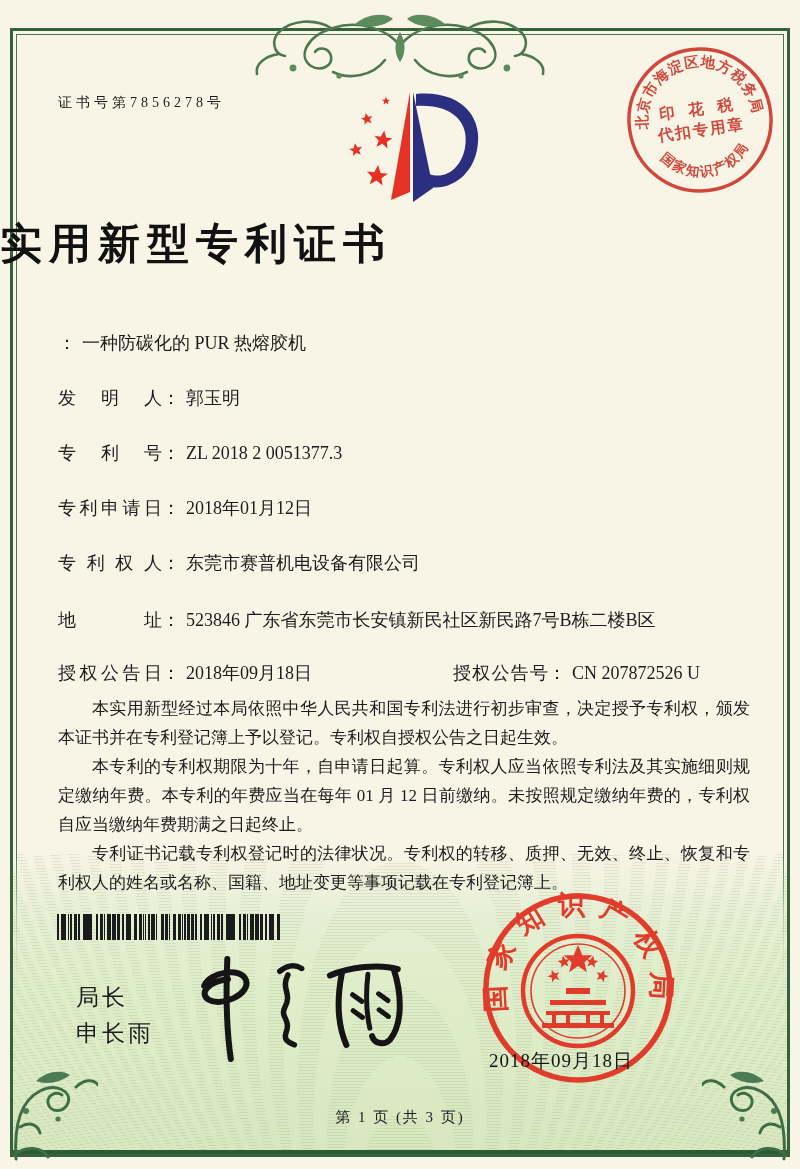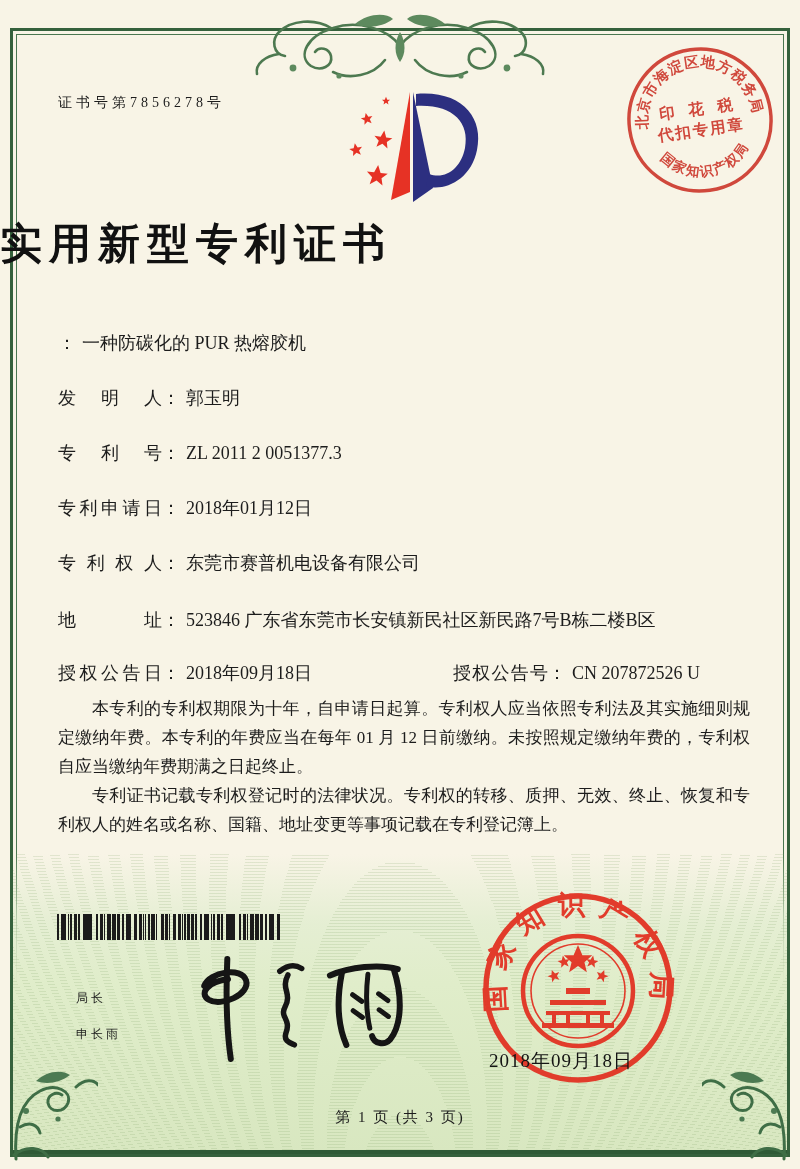--- a/index.html
+++ b/index.html
@@ -39,21 +39,21 @@
   .grant-right .field-label{width:95px;}
   
   .paragraphs{position:absolute;left:58px;top:694px;width:692px;font-size:17px;line-height:29px;text-align:justify;}
   .paragraphs p{margin:0;text-indent:2em;}
   
   .barcode{position:absolute;left:57px;top:914px;width:224px;height:26px;
     background:
       repeating-linear-gradient(90deg,#1b1b1b 0 2px,transparent 2px 4px,#1b1b1b 4px 7px,transparent 7px 8px,#1b1b1b 8px 9px,transparent 9px 13px),
       repeating-linear-gradient(90deg,#1b1b1b 0 1px,transparent 1px 6px,#1b1b1b 6px 8px,transparent 8px 11px);
   }
-  .signer{position:absolute;left:76px;top:980px;font-size:12px;line-height:36px;letter-spacing:3px;}
+  .signer{position:absolute;left:76px;top:980px;font-size:23px;line-height:36px;letter-spacing:3px;}
   .signature{position:absolute;left:185px;top:948px;width:262px;height:116px;transform:rotate(-2deg);}
   .office-seal{position:absolute;left:478px;top:888px;width:200px;height:200px;opacity:.95;}
   .seal-date{position:absolute;left:489px;top:1048px;font-size:19px;letter-spacing:1px;color:#141414;}
   .page-footer{position:absolute;left:0;right:0;top:1108px;text-align:center;font-size:15px;letter-spacing:2px;}
   
   .top-ornament{position:absolute;left:50%;top:10px;transform:translateX(-50%);width:330px;height:80px;}
   .corner-ornament{position:absolute;bottom:6px;width:92px;height:96px;}
   .corner-ornament.left{left:6px;}
   .corner-ornament.right{right:6px;transform:scaleX(-1);}
   svg text{font-family:"Liberation Serif","DejaVu Serif",serif;}
@@ -159,21 +159,21 @@
     <span class="field-value">一种防碳化的 PUR 热熔胶机</span>
   </div>
   <div class="field-row">
     <span class="field-label">发明人</span>
       <span class="field-colon">：</span>
     <span class="field-value">郭玉明</span>
   </div>
   <div class="field-row">
     <span class="field-label">专利号</span>
       <span class="field-colon">：</span>
-    <span class="field-value">ZL 2011 2 0051377.3</span>
+    <span class="field-value">ZL 2018 2 0051377.3</span>
   </div>
   <div class="field-row">
     <span class="field-label">专利申请日</span>
       <span class="field-colon">：</span>
     <span class="field-value">2018年01月12日</span>
   </div>
   <div class="field-row">
     <span class="field-label">专利权人</span>
       <span class="field-colon">：</span>
     <span class="field-value">东莞市赛普机电设备有限公司</span>
@@ -191,20 +191,21 @@
     </div>
     <div class="grant-right">
       <span class="field-label">授权公告号</span>
         <span class="field-colon">：</span>
       <span class="field-value">CN 207872526 U</span>
     </div>
   </div>
 </div>
 
 <div class="paragraphs">
+  <p>本实用新型经过本局依照中华人民共和国专利法进行初步审查，决定授予专利权，颁发本证书并在专利登记簿上予以登记。专利权自授权公告之日起生效。</p>
   <p>本专利的专利权期限为十年，自申请日起算。专利权人应当依照专利法及其实施细则规定缴纳年费。本专利的年费应当在每年 01 月 12 日前缴纳。未按照规定缴纳年费的，专利权自应当缴纳年费期满之日起终止。</p>
   <p>专利证书记载专利权登记时的法律状况。专利权的转移、质押、无效、终止、恢复和专利权人的姓名或名称、国籍、地址变更等事项记载在专利登记簿上。</p>
 </div>
 
 <div class="barcode"></div>
 
 <div class="signer">
   <div>局长</div>
   <div>申长雨</div>
 </div>

